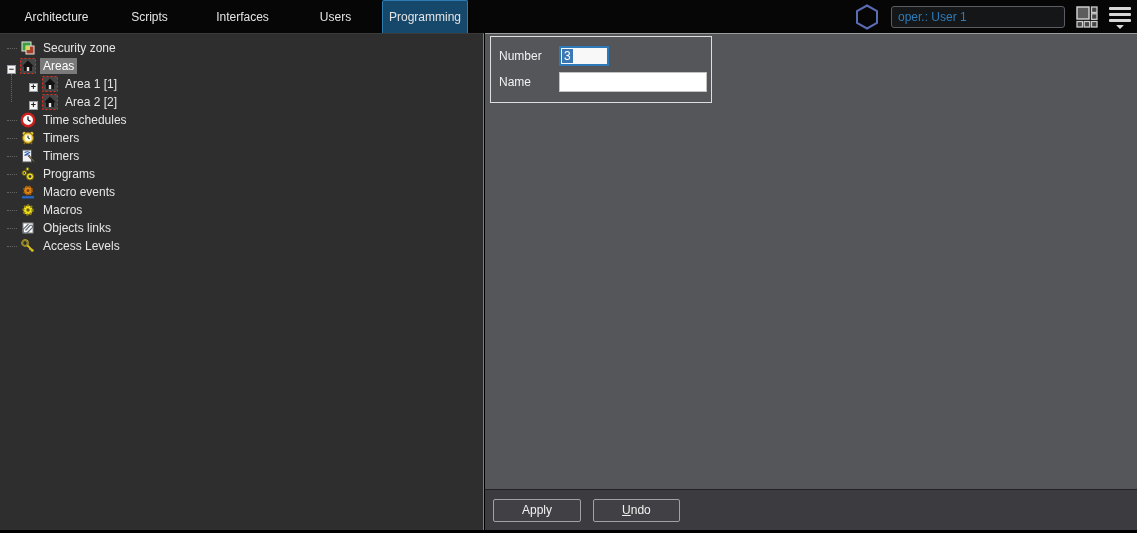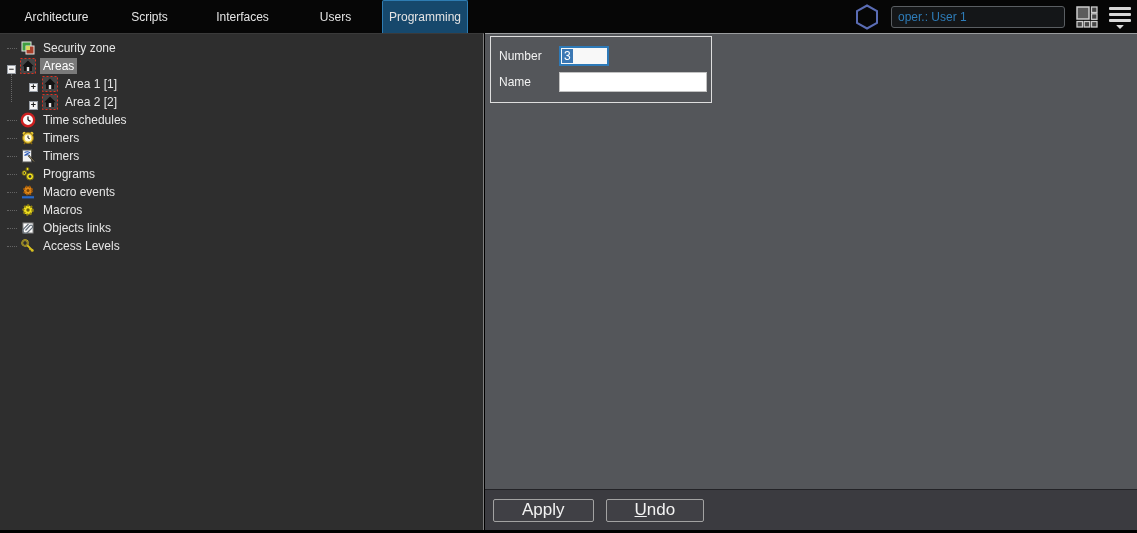--- a/index.html
+++ b/index.html
@@ -56,21 +56,21 @@
   .form-label{width:60px;font-size:12px;color:#f2f2f2;flex:0 0 60px;}
   .num-input{width:44px;height:16px;background:#f8f8f8;border:2px solid #2e7ab8;
        font-size:12px;display:flex;align-items:center;padding:0 1px;cursor:text;}
   .num-input .selection{background:#3c78b4;color:#fff;padding:0 2px;line-height:14px;}
   .name-input{width:140px;height:16px;background:#fff;border:1px solid #c2c2c2;
        font-size:12px;padding:1px 3px;outline:none;font-family:"Liberation Sans",sans-serif;}
   
   .footer-bar{height:40px;background:#3b3b40;border-top:1px solid #232327;display:flex;
        align-items:center;padding-left:8px;gap:12px;}
   .btn{min-width:66px;height:23px;background:#404045;border:1px solid #a2a2a2;border-radius:2px;
-       color:#f2f2f2;font-size:17px;padding:0 28px;font-family:"Liberation Sans",sans-serif;
+       color:#f2f2f2;font-size:12px;padding:0 28px;font-family:"Liberation Sans",sans-serif;
        cursor:default;}
   .btn u{text-decoration:underline;}
 </style>
 </head>
 <body>
 
 <div class="nav">
   <div class="tabs">
     <div class="tab">Architecture</div>
     <div class="tab">Scripts</div>

